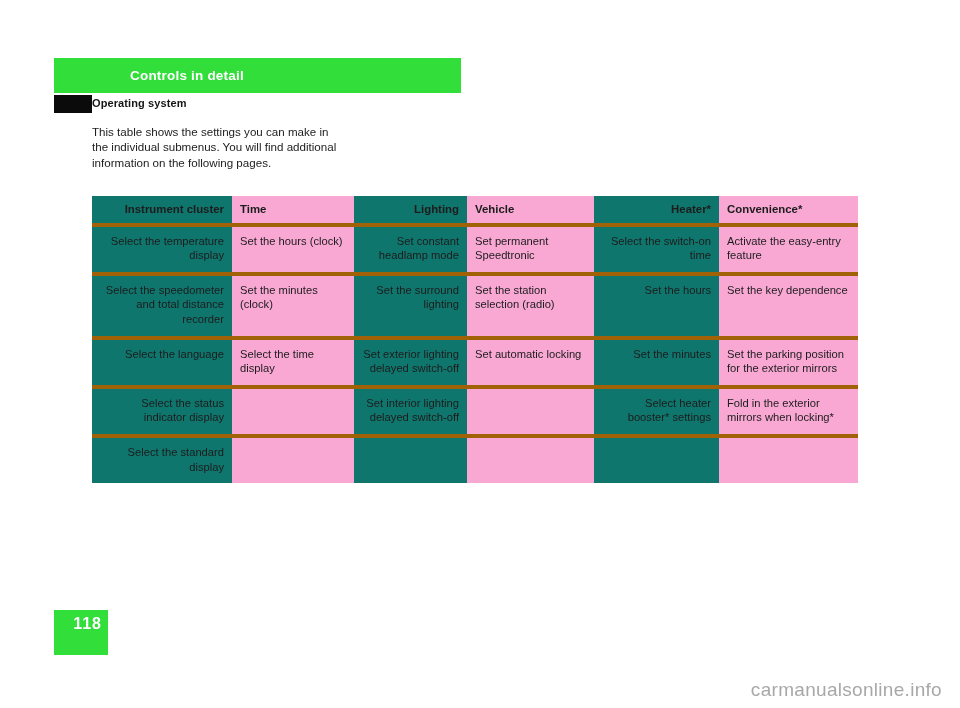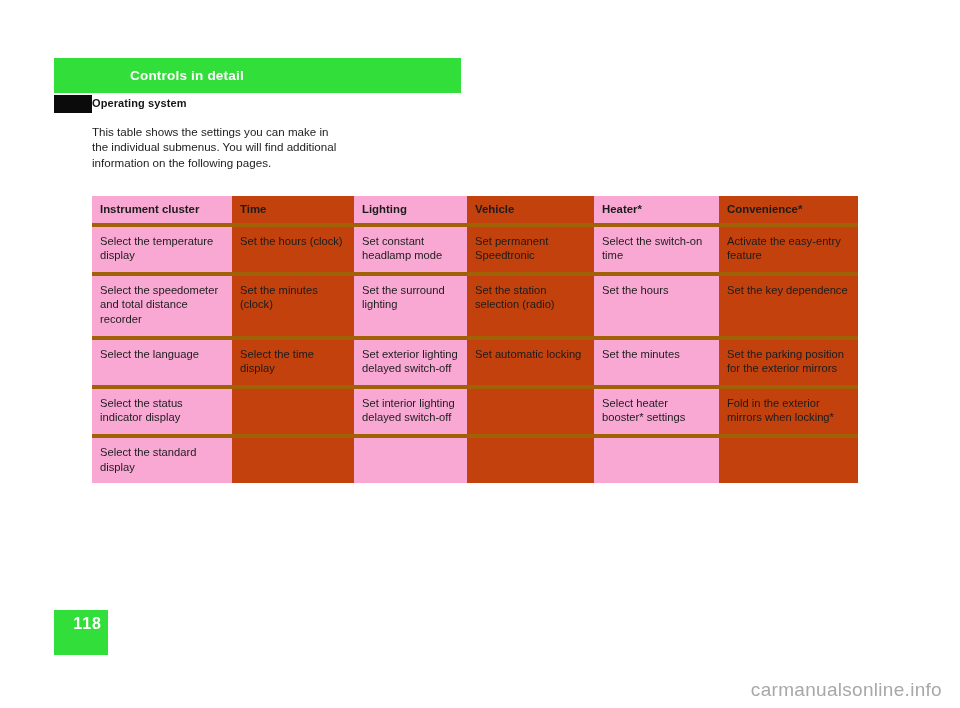--- a/index.html
+++ b/index.html
@@ -92,23 +92,23 @@
   }
   .spec-table th {
     font-weight: bold;
     font-size: 11.4px;
     padding-top: 6px;
     padding-bottom: 6px;
     white-space: nowrap;
   }
   
   .spec-table th.col-dark,
-  .spec-table td.col-dark { background: #f9a8d4; }
+  .spec-table td.col-dark { background: #0f766e; text-align: right; }
   .spec-table th.col-light,
-  .spec-table td.col-light { background: #c2410c; }
+  .spec-table td.col-light { background: #f9a8d4; }
 
   
   .spec-table tbody tr td {
     border-top: 4px solid #a16207;
   }
   .spec-table thead th {
     border-bottom: 2px solid #ffffff;
   }
 
   

